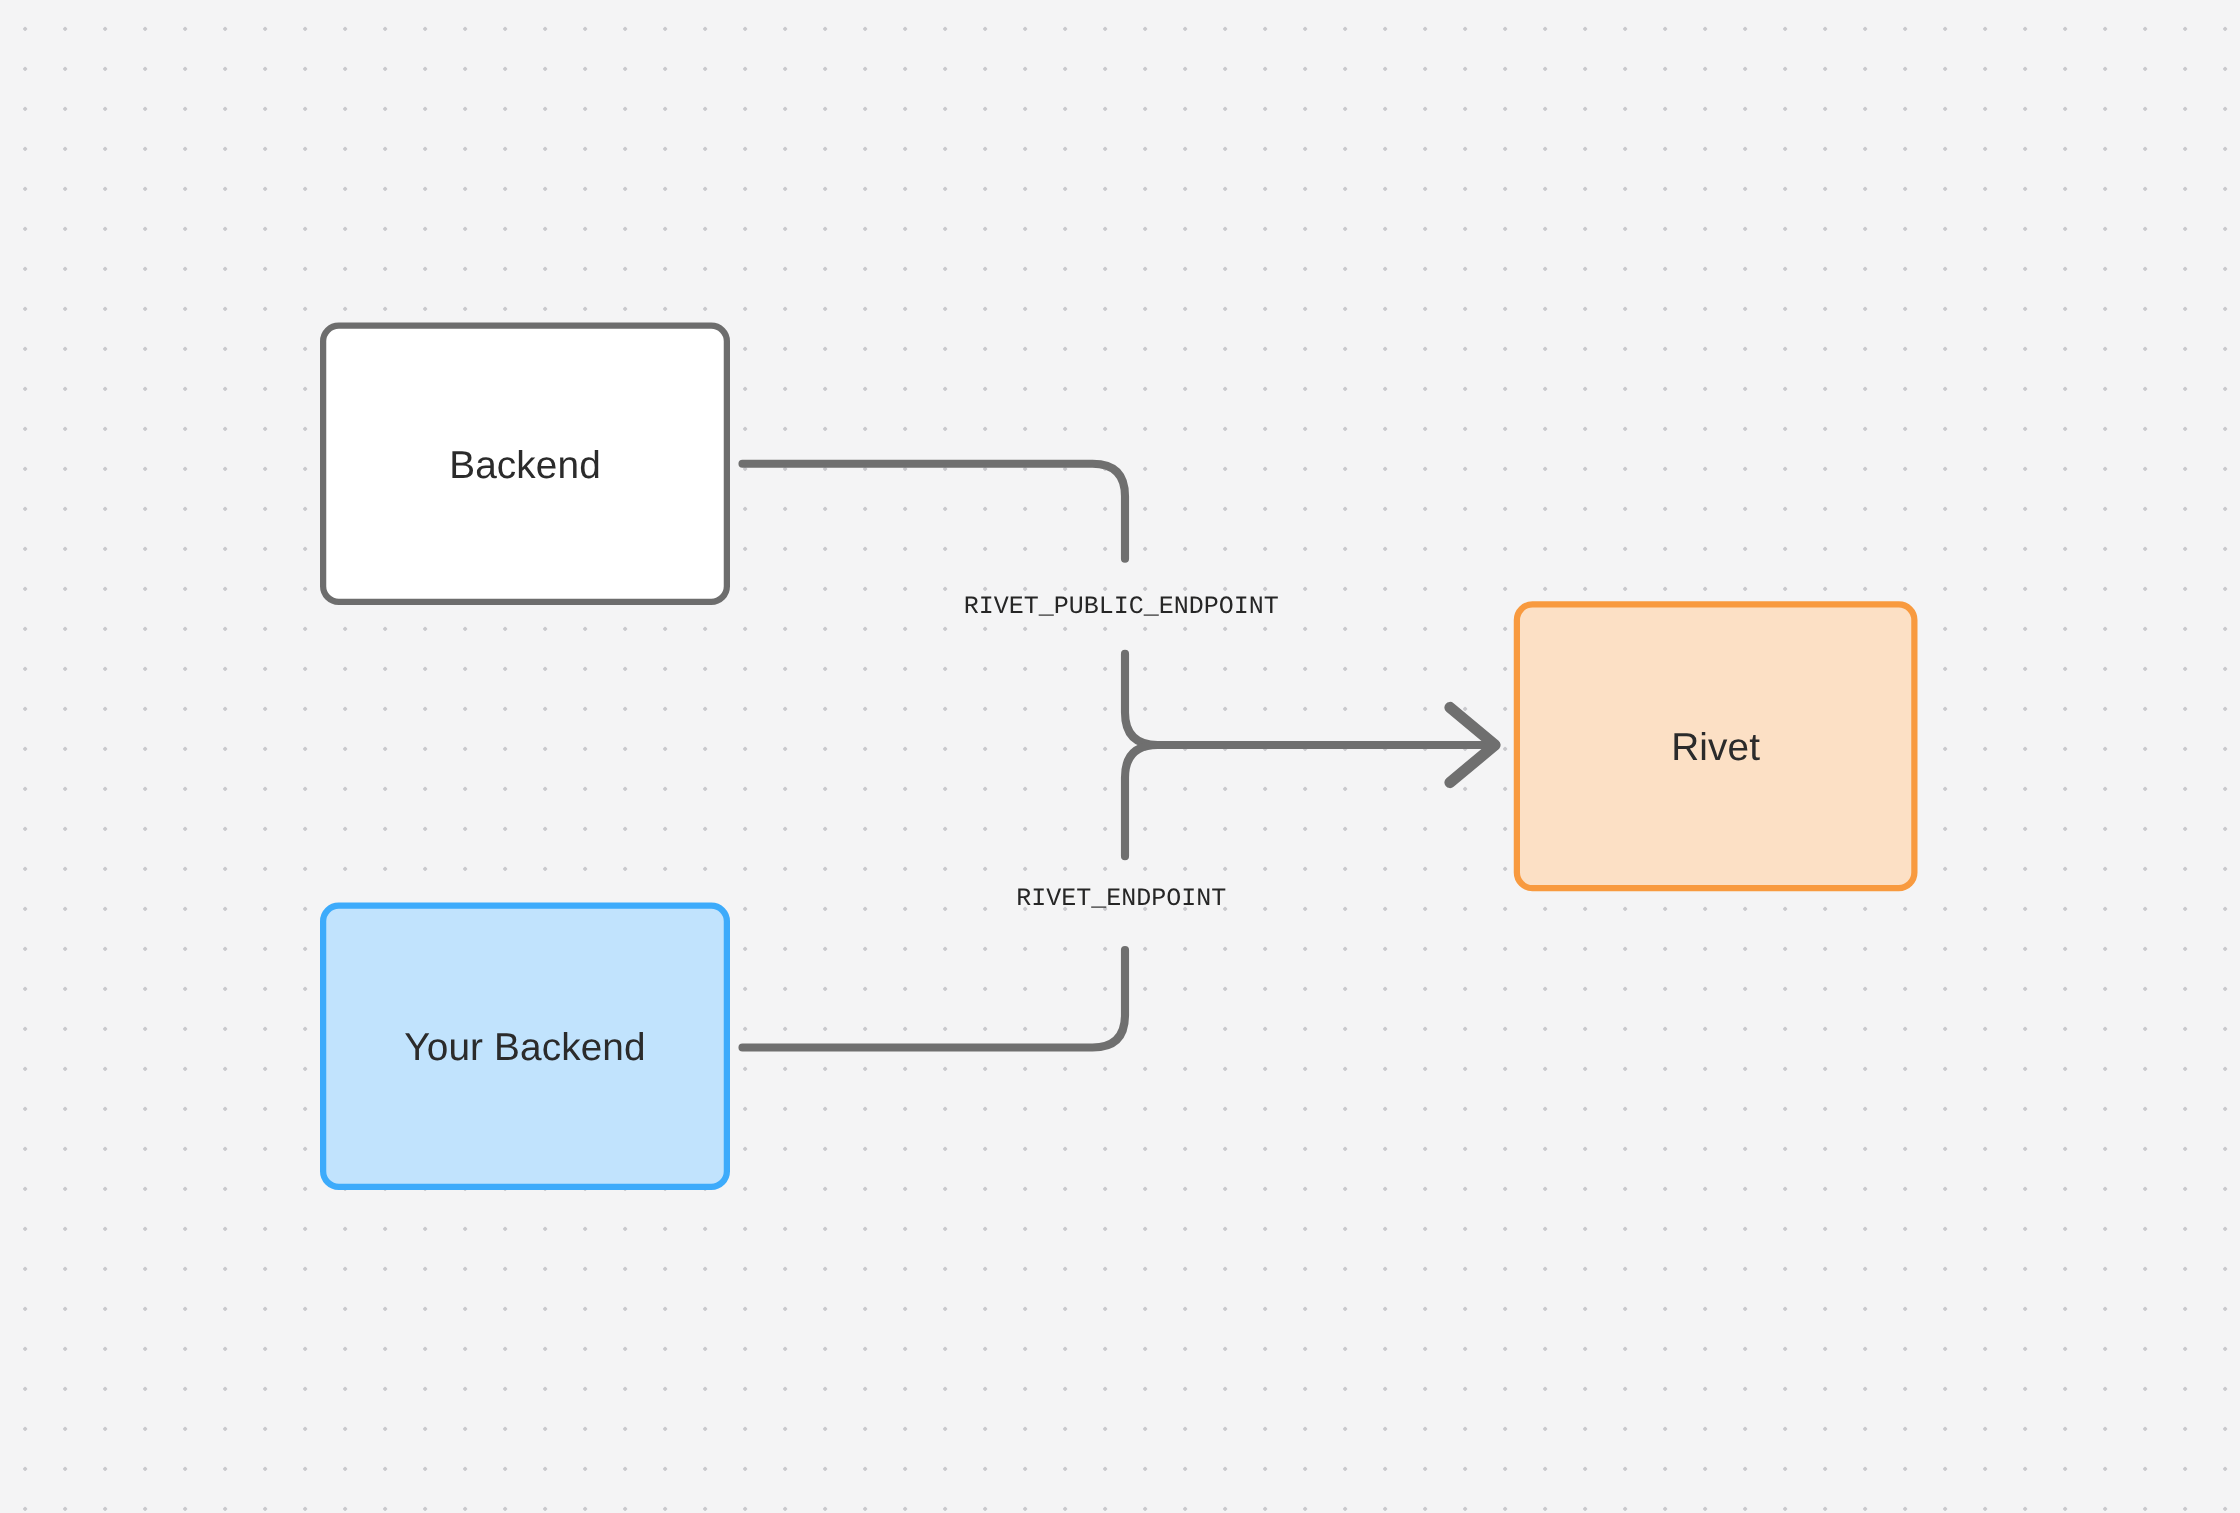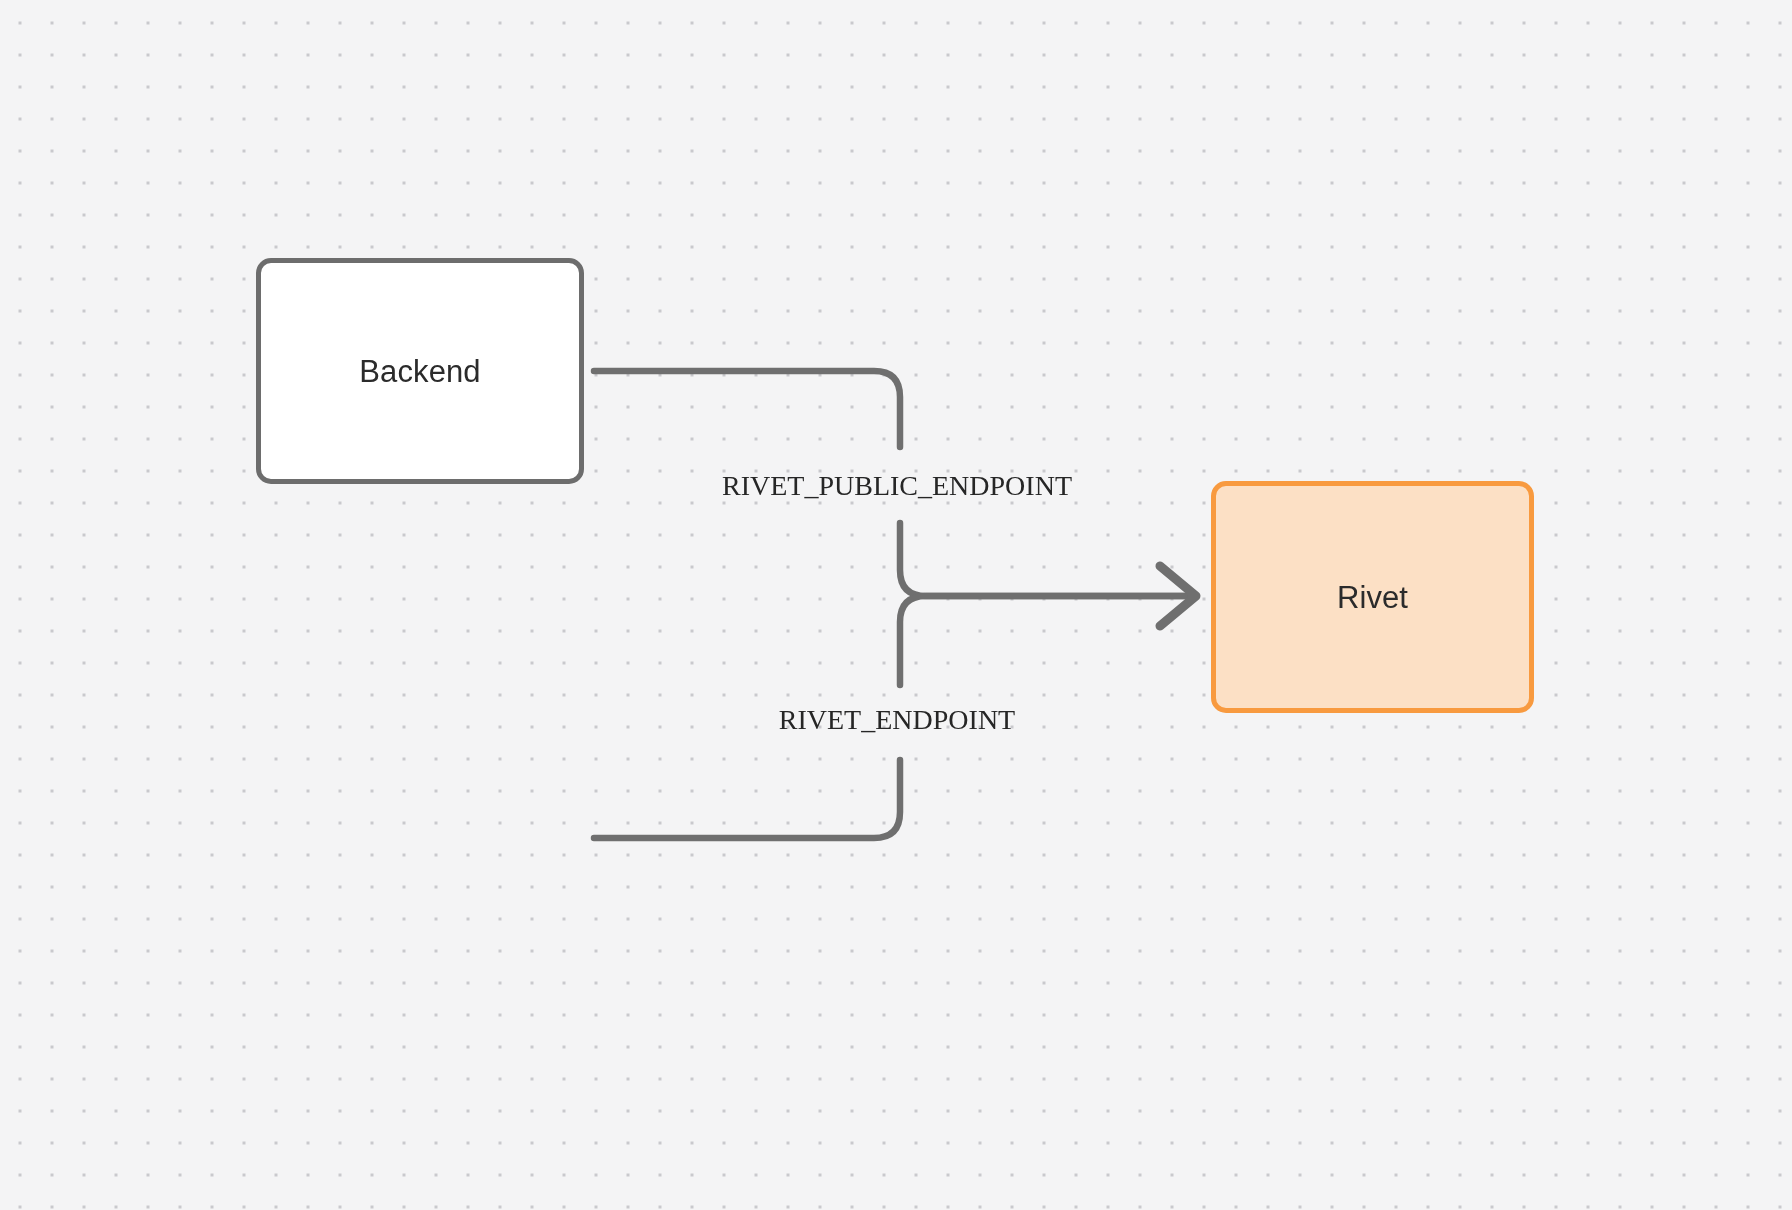--- a/index.html
+++ b/index.html
@@ -55,22 +55,22 @@
   }
   #node-rivet {
     left: 1211px; top: 481px;
     width: 323px; height: 232px;
     background: #fce0c5;
     border: 5px solid #f89a3f;
     align-items: center;
   }
   .edge-label {
     position: absolute;
-    font-family: Liberation Serif, serif;
-    font-size: 28px;
+    font-family: Liberation Mono, monospace;
+    font-size: 20px;
     line-height: 1;
     color: #262626;
     white-space: nowrap;
     letter-spacing: 0px;
     transform: translate(-50%, -50%);
   }
   #edge-label-public { left: 897px; top: 486px; }
   #edge-label-private { left: 897px; top: 720px; text-align: right; }
 </style>
 </head>
@@ -90,20 +90,23 @@
       <path d="M 900 685 L 900 622 Q 900 596 926 596 L 1192 596" fill="none" stroke="#6f6f6f" stroke-width="6.5" stroke-linecap="round"></path>
     </g>
 
     <path d="M 1160 566 L 1196 596 L 1160 626" fill="none" stroke="#6f6f6f" stroke-width="9" stroke-linecap="round" stroke-linejoin="round"></path>
   </svg>
 
   <div class="node" id="node-client">
     <span class="node-label">Backend</span>
   </div>
 
+  <div class="node" id="node-backend">
+    <span class="node-label">Your Backend</span>
+  </div>
 
   <div class="node" id="node-rivet">
     <span class="node-label">Rivet</span>
   </div>
 
   <div class="edge-label" id="edge-label-public">RIVET_PUBLIC_ENDPOINT</div>
 
   <div class="edge-label" id="edge-label-private">RIVET_ENDPOINT</div>
 
 </div>

